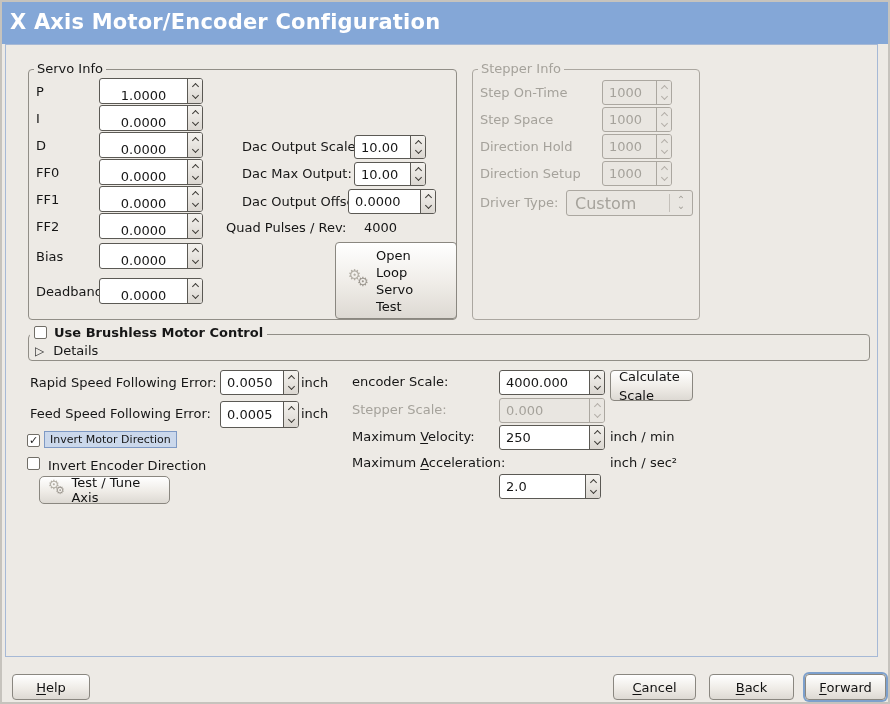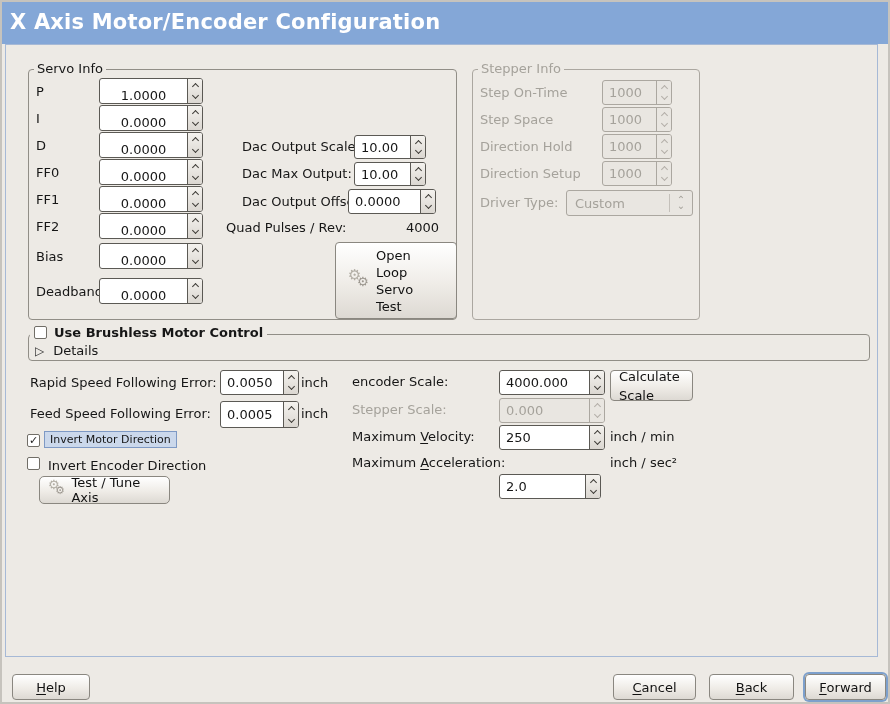--- a/index.html
+++ b/index.html
@@ -44,21 +44,21 @@
   
   .cb{width:13px;height:13px;background:#FFFFFF;border:1px solid #716E67;border-radius:2px;
       display:flex;align-items:center;justify-content:center;font-size:11px;font-weight:bold;color:#1d1d1d;}
   .hl-label{background:#CBD8EB;border:1px solid #7E99C4;padding:1px 5px;font-size:11px;white-space:nowrap;}
   
   .gears{position:relative;width:28px;height:26px;}
   .gears .g1{position:absolute;left:0;top:-2px;font-size:15px;color:#B2AEA5;}
   .gears .g2{position:absolute;left:9px;top:6px;font-size:13px;color:#9B968E;}
   
   .combo{display:flex;align-items:center;background:#E9E6E1;border:1px solid #ABA7A0;border-radius:3px;}
-  .combo .cval{flex:1;font-size:13px;color:#A5A29B;padding-left:8px;}
+  .combo .cval{flex:1;font-size:16px;color:#A5A29B;padding-left:8px;}
   .combo .sep{width:1px;height:18px;background:#C4C0BA;}
   .combo .arr{width:22px;display:flex;flex-direction:column;align-items:center;justify-content:center;
       font-size:10px;line-height:6px;color:#A5A29B;}
   .expander-tri{font-size:12px;color:#2f2f2f;}
 </style>
 </head>
 <body>
 
 <div id="win">
 
@@ -157,21 +157,21 @@
   </div>
   <div class="abs spin" style="left:346px;top:187px;width:88px;height:25px;">
     <span class="val">0.0000</span>
     <span class="btns">
         <i class="chu"></i>
         <i class="chd"></i>
       </span>
   </div>
 
   <span class="abs lbl" style="left:224px;top:218px;">Quad Pulses / Rev:</span>
-  <span class="abs lbl" style="left:362px;top:218px;margin-left:42px;">4000</span>
+  <span class="abs lbl" style="left:362px;top:218px;">4000</span>
 
   <div class="abs btn" style="left:333px;top:240px;width:122px;height:77px;justify-content:flex-start;padding-left:12px;">
     <span class="gears">
       <span class="g1">⚙</span>
       <span class="g2">⚙</span>
     </span>
     <span class="prelines" style="flex:1;line-height:17px;">Open
 Loop
 Servo
 Test</span>

